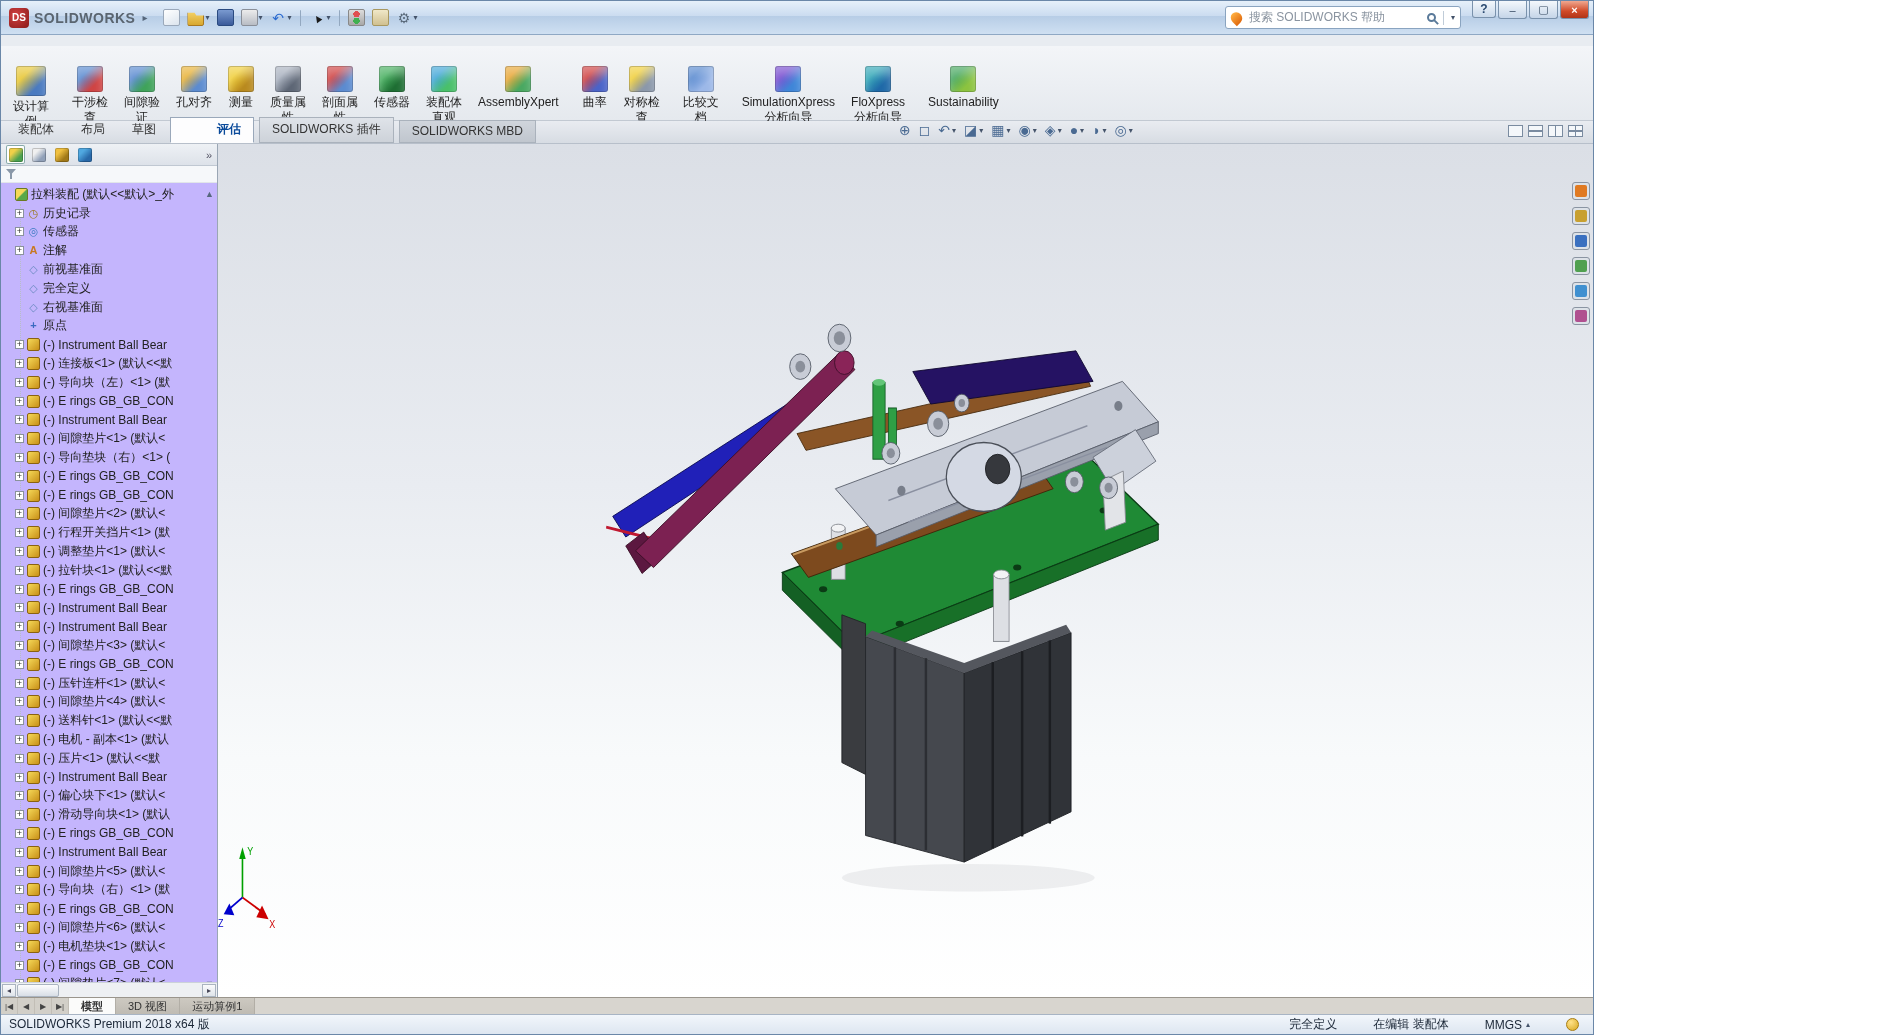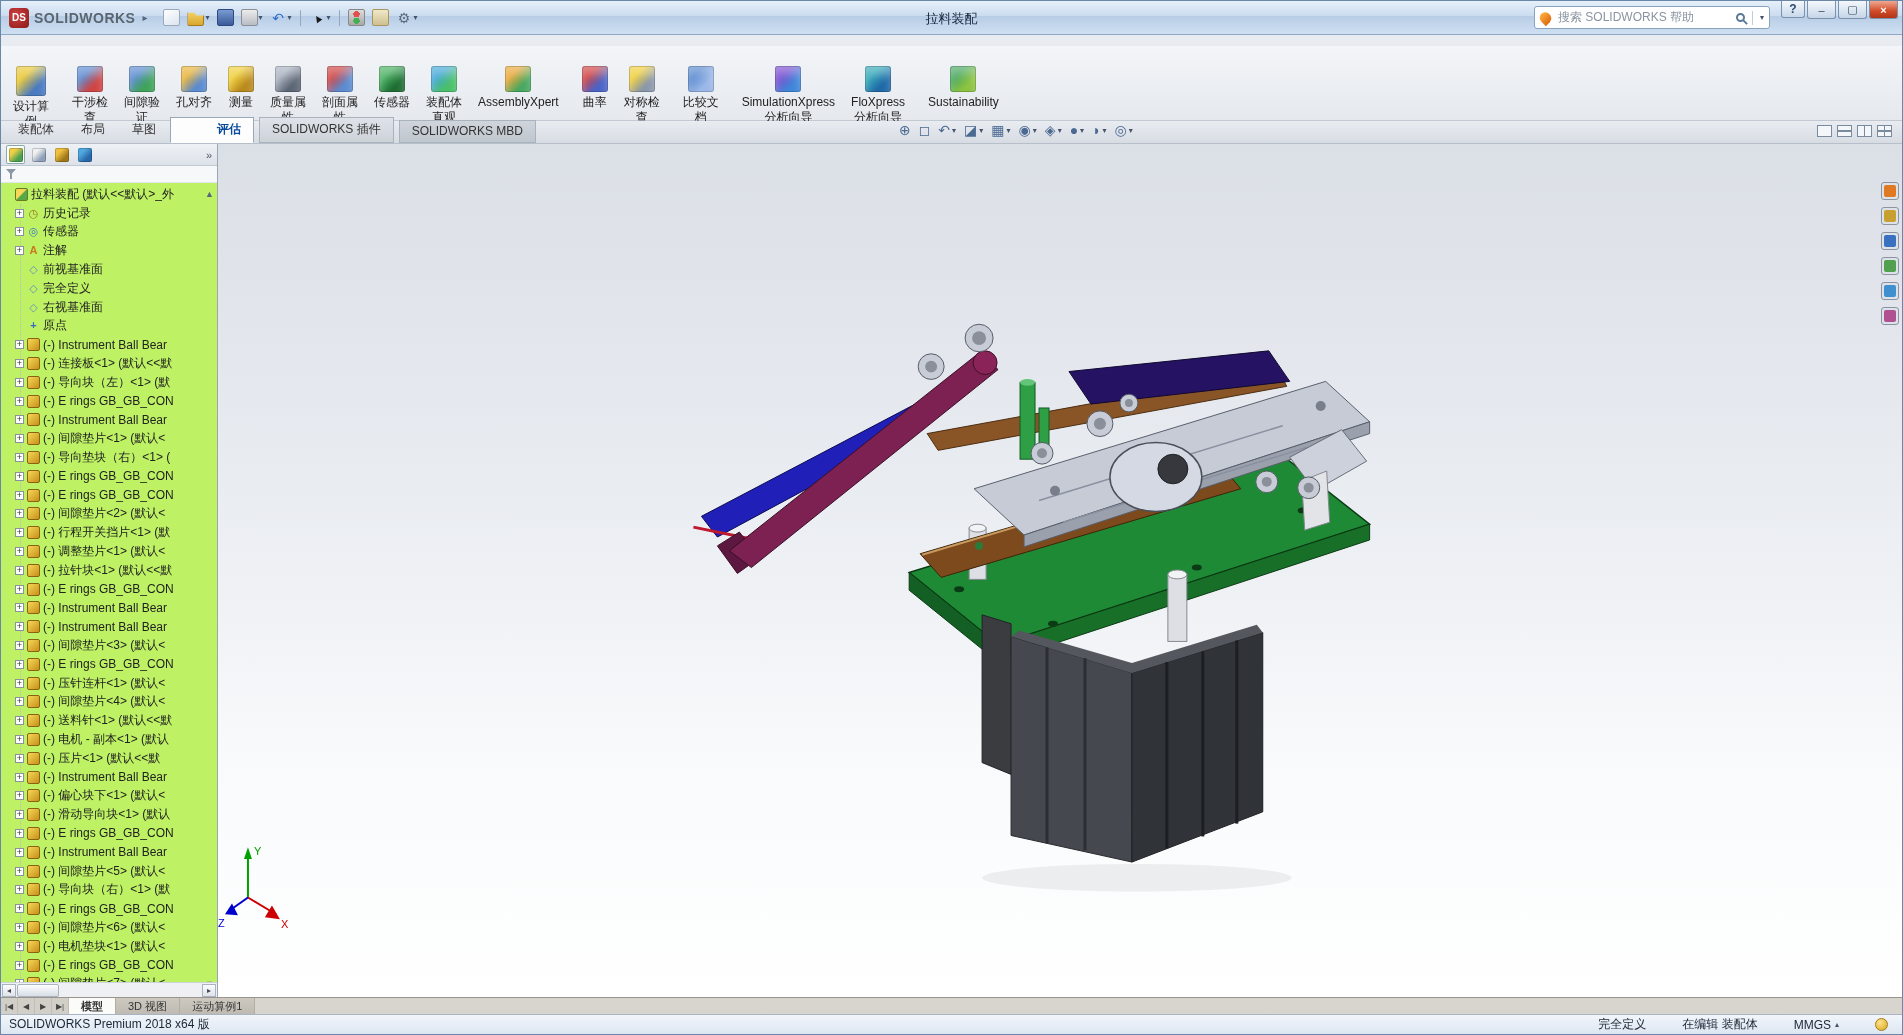--- a/index.html
+++ b/index.html
@@ -1,18 +1,18 @@
 <!DOCTYPE html>
 <html><head>
 <meta charset="utf-8">
 <style>
   * { margin:0; padding:0; box-sizing:border-box; }
   html,body { width:1903px; height:1035px; overflow:hidden;
     font-family:"Liberation Sans","DejaVu Sans",sans-serif; font-size:12px; color:#222; }
-  #app { width:1903px; height:1035px; display:flex; flex-direction:column;
+  #app { width:1594px; height:1035px; display:flex; flex-direction:column;
     background:#e8ecf1; border:1px solid #6a87a8; }
 
   
   .titlebar { height:34px; flex:none; position:relative; display:flex; align-items:center;
     background:linear-gradient(#e6f0fa,#cbdcf0 45%,#b7cde6 46%,#cfe0f2);
     border-bottom:1px solid #8fa8c4; }
   .brand { display:flex; align-items:center; gap:5px; margin-left:8px; }
   .brand-logo { width:20px; height:20px; border-radius:4px; color:#fff; font-weight:bold; font-size:10px;
     display:flex; align-items:center; justify-content:center;
     background:radial-gradient(circle at 35% 35%, #d04040, #8a1a1a); }
@@ -97,21 +97,21 @@
   .panel-tabs { height:22px; flex:none; display:flex; align-items:center; gap:4px; padding:0 5px;
     background:linear-gradient(#eef1f5,#dde2e9); border-bottom:1px solid #c0c8d2; }
   .ptab { width:19px; height:19px; display:flex; align-items:center; justify-content:center; border-radius:2px; }
   .ptab.active { background:#fff; box-shadow:inset 0 0 0 1px #8aa; }
   .ptab .ricon { width:14px; height:14px; border-radius:2px; box-shadow:inset 0 0 0 1px rgba(0,0,0,.2); }
   .ptab-overflow { margin-left:auto; color:#556; font-size:11px; }
   .filter-row { height:17px; flex:none; display:flex; align-items:center; padding:0 5px;
     border-bottom:1px solid #e2e6ea; background:#f6f8fa; }
   .funnel { width:10px; height:10px; background:#8a98a8;
     clip-path:polygon(0 0,100% 0,60% 45%,60% 100%,40% 100%,40% 45%); }
-  .tree { flex:1; min-height:0; position:relative; background:#bef264; overflow:hidden; padding-top:2px; }
+  .tree { flex:1; min-height:0; position:relative; background:#c4b5fd; overflow:hidden; padding-top:2px; }
   .tree-guide { position:absolute; left:19px; top:21px; bottom:4px; border-left:1px dotted #b8bec6; }
   .trow { height:18.8px; display:flex; align-items:center; gap:3px; padding-left:14px; position:relative; }
   .trow.root { padding-left:2px; }
   .exp { width:9px; height:9px; flex:none; border:1px solid #8a929c; background:#fff;
     font-size:9px; line-height:7px; text-align:center; color:#333; }
   .exp:empty { visibility:hidden; }
   .ticon { width:13px; height:13px; flex:none; display:flex; align-items:center; justify-content:center;
     font-size:11px; line-height:13px; }
   .ti-part { background:linear-gradient(135deg,#f5d858,#c89018); border:1px solid #8a6210; border-radius:2px; }
   .ti-assembly { background:linear-gradient(135deg,#f5d858 45%,#58a848 55%); border:1px solid #6a7a20; border-radius:2px; }
@@ -208,21 +208,20 @@
         </span>
         <span class="qat-item">
           <span class="qi qi-qat-props"></span>
 
         </span>
         <span class="qat-item">
           <span class="qi qi-qat-options"></span>
           <span class="caret">▾</span>
         </span>
       </div>
-    <div class="title-center">拉料装配</div>
     <div class="search-box">
       <span class="flame"></span>
       <span class="search-text">搜索 SOLIDWORKS 帮助</span>
       <span class="mag"></span>
       <span class="search-sep"></span>
       <span class="caret">▾</span>
     </div>
     <div class="win-controls">
       <span class="help-btn">?</span>
       <span style="display:flex;gap:2px;">

